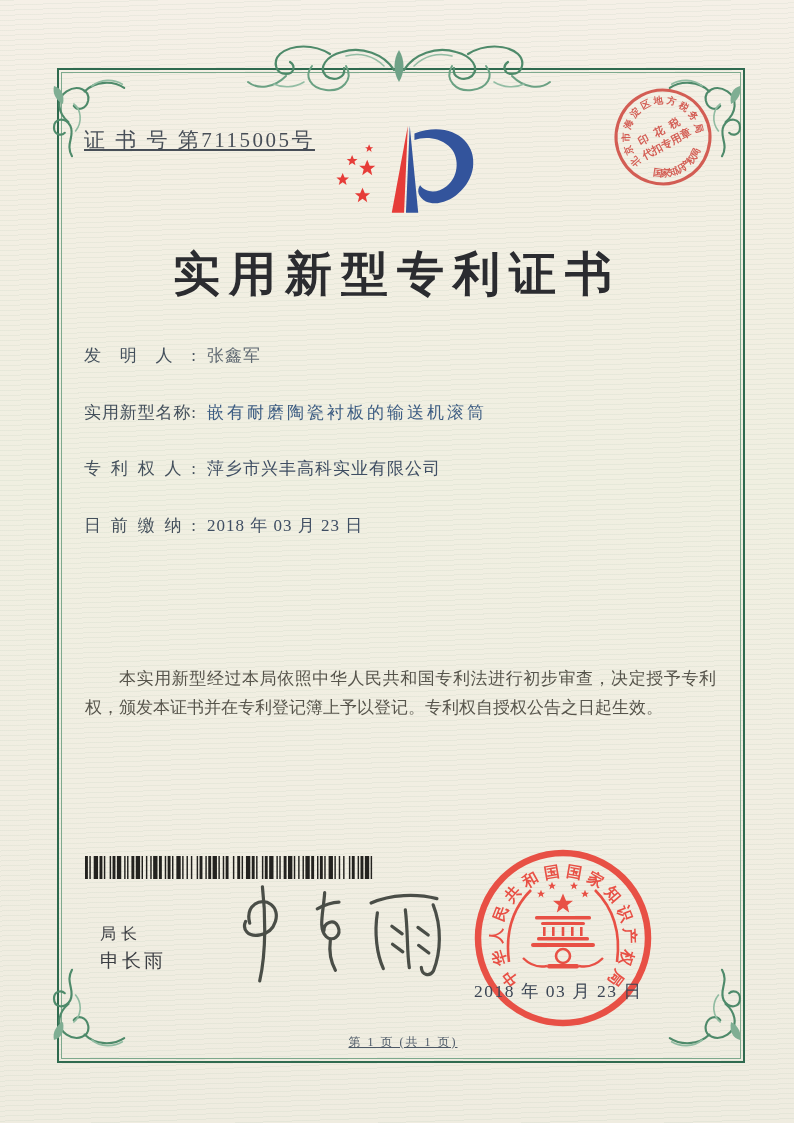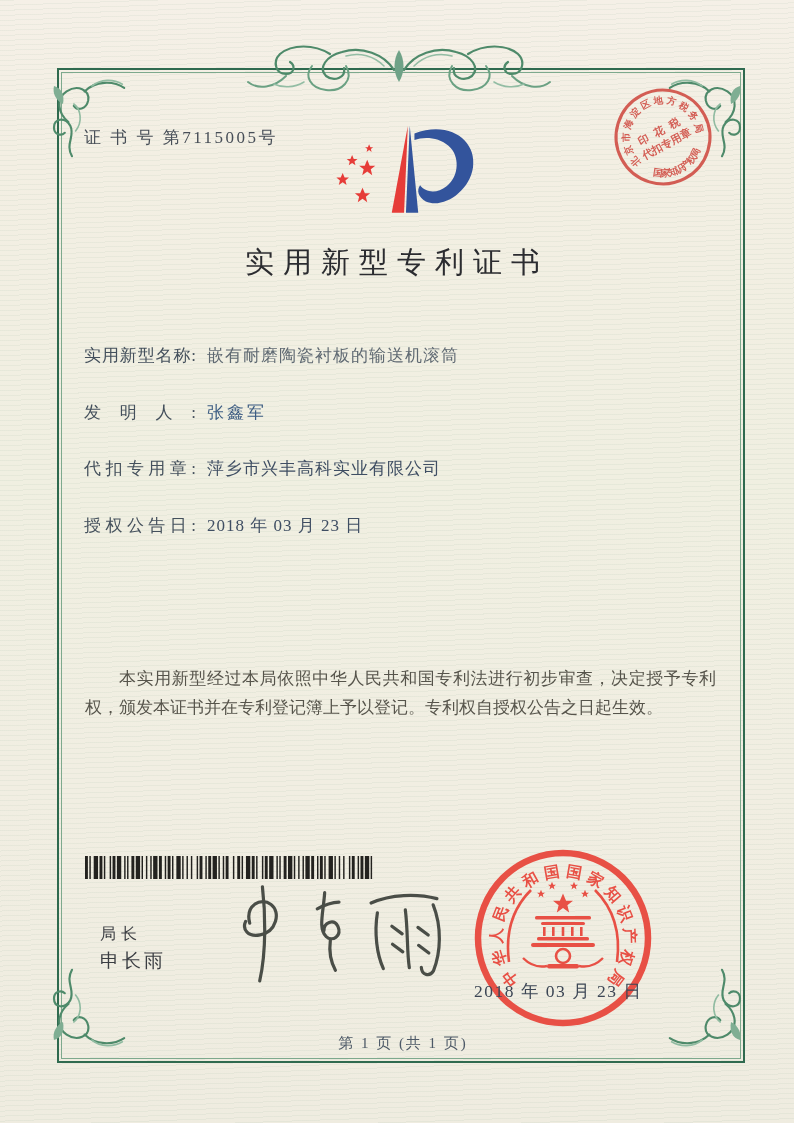--- a/index.html
+++ b/index.html
@@ -13,25 +13,25 @@
         background:linear-gradient(180deg,#55524a,#2b2925 12%,#34322c 70%,#201e1a);
         clip-path:polygon(0 .7%,55% 0,100% 1.2%,100% 100%,35% 100%,0 99.2%);}
   .edge-bottom{position:absolute;left:0;right:18;bottom:3;height:12;
         background:linear-gradient(90deg,#23211c,#3a3831 55%,#6e6b60);}
   .edge-right{position:absolute;right:11;top:8;bottom:16;width:2;background:#c6c3b8;opacity:.8;}
   
   .frame{position:absolute;left:57px;top:68px;width:684px;height:991px;border:2px solid #2f6a4f;}
   .frame::before{content:"";position:absolute;inset:2px;border:1px solid #7da98d;}
   .orn{position:absolute;z-index:2;}
   
-  .certno{position:absolute;left:84px;top:126px;font-size:17px;color:#474e57;letter-spacing:2.5px;z-index:3;}
+  .certno{position:absolute;left:84px;top:126px;font-size:21px;color:#474e57;letter-spacing:2.5px;z-index:3;text-decoration:underline;}
   
   .logo{position:absolute;left:320px;top:110px;z-index:3;}
   
-  .title{position:absolute;left:0;right:0;top:243px;text-align:center;font-size:29px;font-weight:normal;
+  .title{position:absolute;left:0;right:0;top:243px;text-align:center;font-size:47px;font-weight:bold;
          color:#2b2c30;letter-spacing:9px;z-index:3;}
   
   .fields{position:absolute;left:84px;top:344px;z-index:3;font-size:17px;}
   .frow{height:56.5px;}
   .flabel{display:inline-block;width:112px;text-align:justify;text-align-last:justify;-moz-text-align-last:justify;
           color:#44505c;vertical-align:baseline;}
   .fvalue{margin-left:11px;color:#3f4e63;letter-spacing:1px;}
   .frow:nth-child(1) .fvalue{color:#5f6972;}
   .frow:nth-child(2) .fvalue{color:#3c5c82;letter-spacing:3px;}
   .frow:nth-child(5) .fvalue{color:#79838d;}
@@ -46,22 +46,22 @@
          font-size:16px;color:#3a3d42;letter-spacing:5px;z-index:3;margin-top:8px;}
   .signer-name{position:absolute;left:100px;top:948px;font-family:Liberation Serif, serif;
          font-size:19px;color:#3a3d42;letter-spacing:3px;z-index:3;}
   .signature{position:absolute;left:222px;top:878px;z-index:3;transform:rotate(-2deg);}
   
   .seal{position:absolute;left:473px;top:848px;z-index:4;opacity:.93;}
   .seal-date{position:absolute;left:474px;top:979px;font-size:17.5px;color:#3c4655;letter-spacing:1.5px;z-index:5;}
   
   .tax-stamp{position:absolute;left:612px;top:86px;z-index:4;transform:rotate(-28deg);opacity:.88;}
   
-  .footer{position:absolute;left:12px;right:0;top:1034px;text-align:center;font-size:15px;color:#4c5866;
-          letter-spacing:2px;z-index:3;}
+  .footer{position:absolute;left:12px;right:0;top:1034px;text-align:center;font-size:12px;color:#4c5866;
+          letter-spacing:2px;z-index:3;text-decoration:underline;}
   .ringchar{text-anchor:middle;dominant-baseline:central;font-weight:bold;font-family:"Liberation Serif",serif;}
 </style>
 </head>
 <body>
 
 <div class="page">
   <div class="texture"></div>
 
   <div class="frame"></div>
 
@@ -117,24 +117,24 @@
       <use href="#star" transform="translate(34,51) scale(0.6)"></use>
       <use href="#star" transform="translate(50,59) scale(0.9)"></use>
       <use href="#star" transform="translate(24,71) scale(0.7)"></use>
       <use href="#star" transform="translate(45,88) scale(0.85)"></use>
     </g>
   </svg>
 
   <div class="title">实用新型专利证书</div>
 
   <div class="fields">
+    <div class="frow"><span class="flabel">发明人:</span><span class="fvalue">张鑫军</span></div>
     <div class="frow"><span class="flabel">实用新型名称:</span><span class="fvalue">嵌有耐磨陶瓷衬板的输送机滚筒</span></div>
-    <div class="frow"><span class="flabel">发明人:</span><span class="fvalue">张鑫军</span></div>
-    <div class="frow"><span class="flabel">代扣专用章:</span><span class="fvalue">萍乡市兴丰高科实业有限公司</span></div>
-    <div class="frow"><span class="flabel">授权公告日:</span><span class="fvalue">2018 年 03 月 23 日</span></div>
+    <div class="frow"><span class="flabel">专利权人:</span><span class="fvalue">萍乡市兴丰高科实业有限公司</span></div>
+    <div class="frow"><span class="flabel">日前缴纳:</span><span class="fvalue">2018 年 03 月 23 日</span></div>
   </div>
 
   <div class="paras">
     <p>本实用新型经过本局依照中华人民共和国专利法进行初步审查，决定授予专利权，颁发本证书并在专利登记簿上予以登记。专利权自授权公告之日起生效。</p>
   </div>
 
   <svg class="barcode" id="barcode" viewBox="0 0 292 23">
       <rect x="0" y="0" width="2.9" height="23" fill="#23221f"></rect>
       <rect x="4.35" y="0" width="1.45" height="23" fill="#23221f"></rect>
       <rect x="8.7" y="0" width="4.35" height="23" fill="#23221f"></rect>

